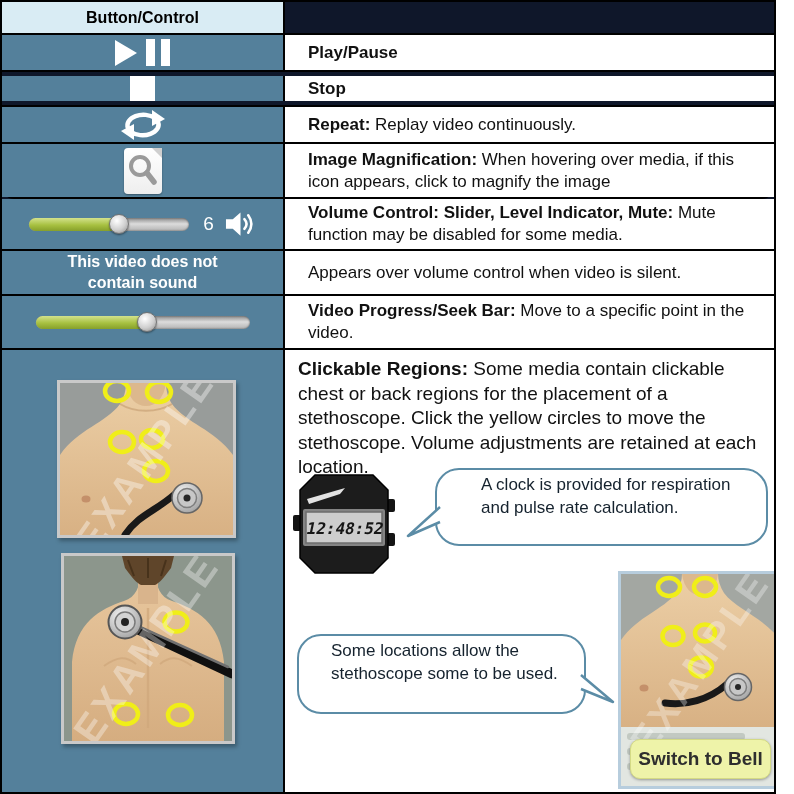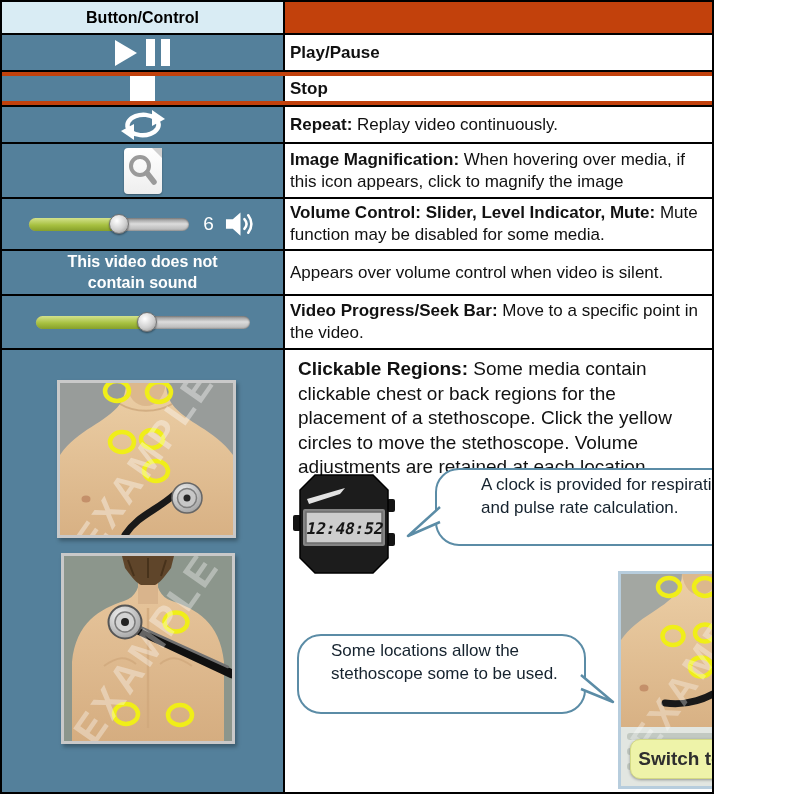--- a/index.html
+++ b/index.html
@@ -1,40 +1,40 @@
 <!DOCTYPE html>
 <html><head>
 <meta charset="utf-8">
 <style>
   html,body { margin:0; padding:0; background:#fff; }
   * { box-sizing:border-box; }
   .tbl {
-    width:714px; height:794px;
+    width:776px; height:794px;
     border:2px solid #000;
     font-family:"Liberation Sans", sans-serif;
     color:#111;
-    background:#c2410c;
+    background:#0f172a;
     overflow:hidden;
   }
   .row { display:flex; border-bottom:2px solid #000; }
   .row:last-child { border-bottom:none; }
   .lc { width:283px; border-right:2px solid #000; background:#54809b;
         display:flex; align-items:center; justify-content:center; position:relative; }
   .rc { flex:1; background:#fff; display:flex; align-items:center;
-        padding:2px 8px 2px 5px; font-size:17px; line-height:1.28; }
+        padding:2px 8px 2px 23px; font-size:17px; line-height:1.28; }
   .hdr .lc, .hdr .rc { background:#d9ecf4; justify-content:center; font-weight:bold; font-size:16px; color:#000; padding:0; }
   .hdr .lc { border-right:2px solid #000; }
   b { font-weight:bold; }
 
   
   .hdr        { height:33px; }
   .r-play     { height:37px; }
   .r-stop     { height:35px;align-items:center; }
   .r-repeat   { height:37px; }
-  .r-mag      { height:55px; }
+  .r-mag      { height:55px;border-radius:12px; }
   .r-vol      { height:52px; }
   .r-nosound  { height:45px; }
   .r-seek     { height:54px; }
   .r-click    { height:442px; }
 
   
   .play-tri { width:0; height:0; border-left:22px solid #fff; border-top:13px solid transparent; border-bottom:13px solid transparent; }
   .pause-bars { display:flex; gap:6px; margin-left:9px; }
   .pause-bars div { width:9px; height:27px; background:#fff; }
   .stop-sq { width:25px; height:25px; background:#fff; }

